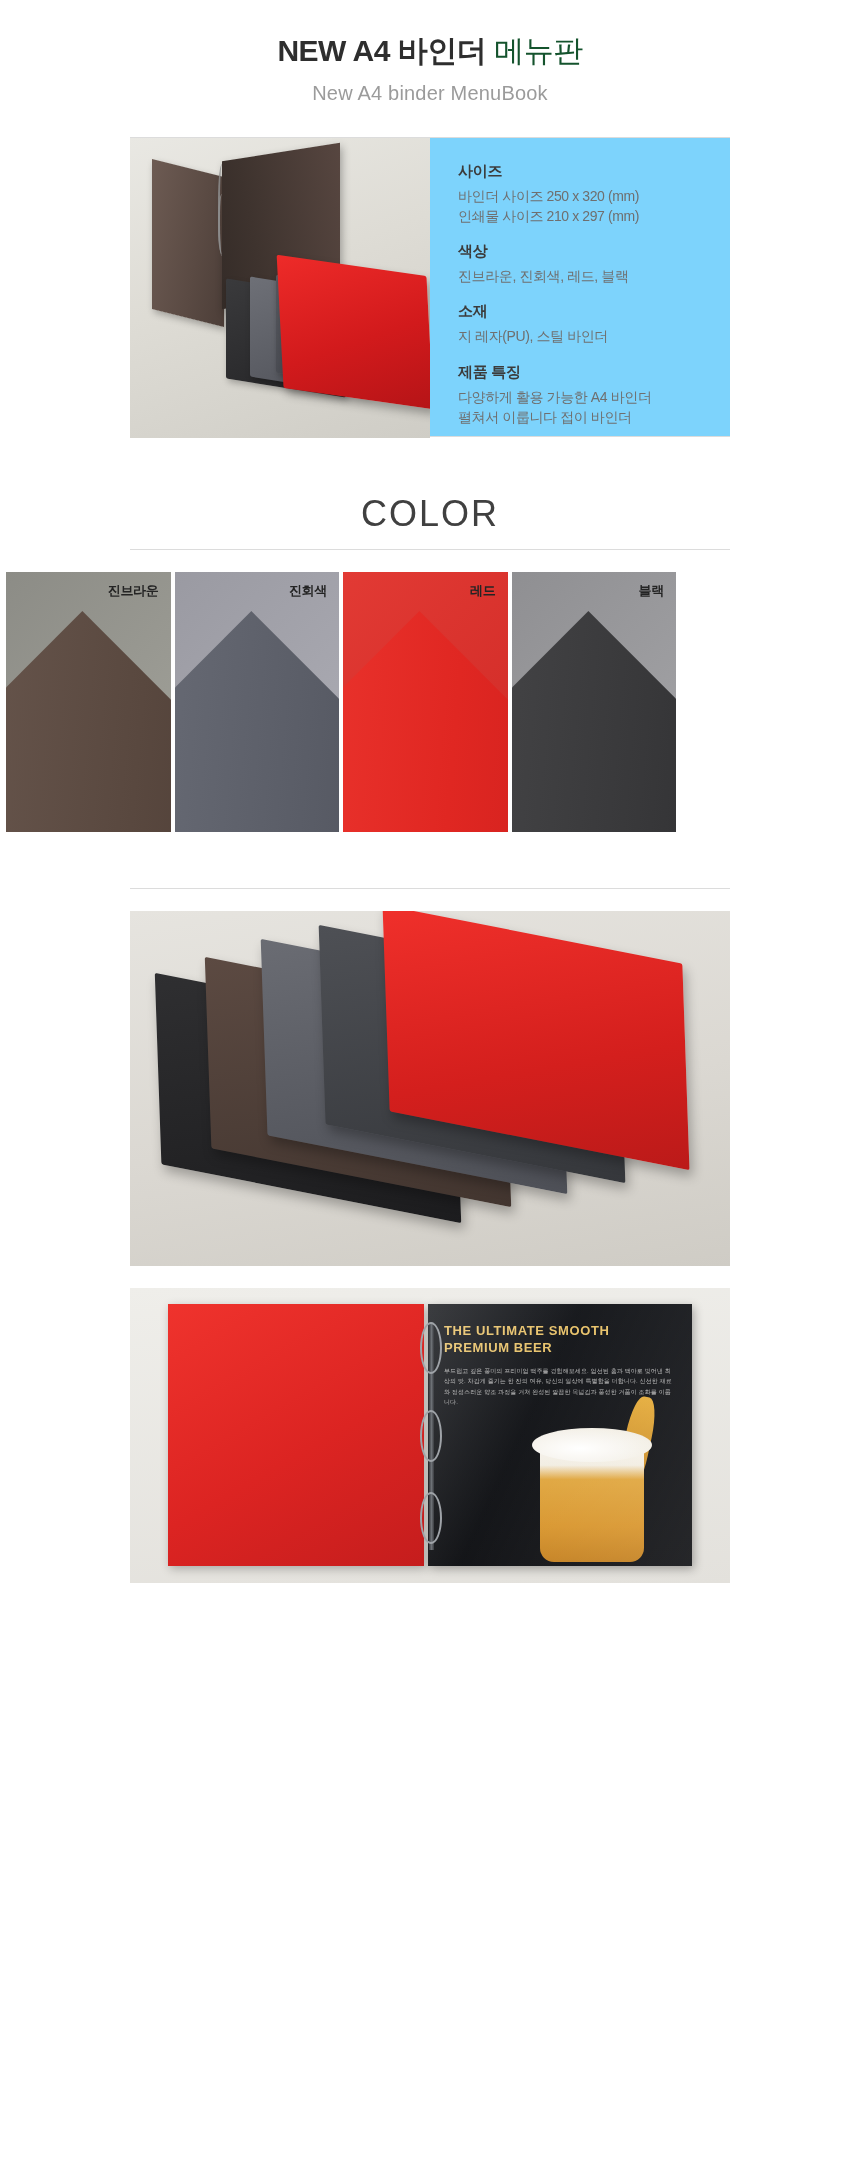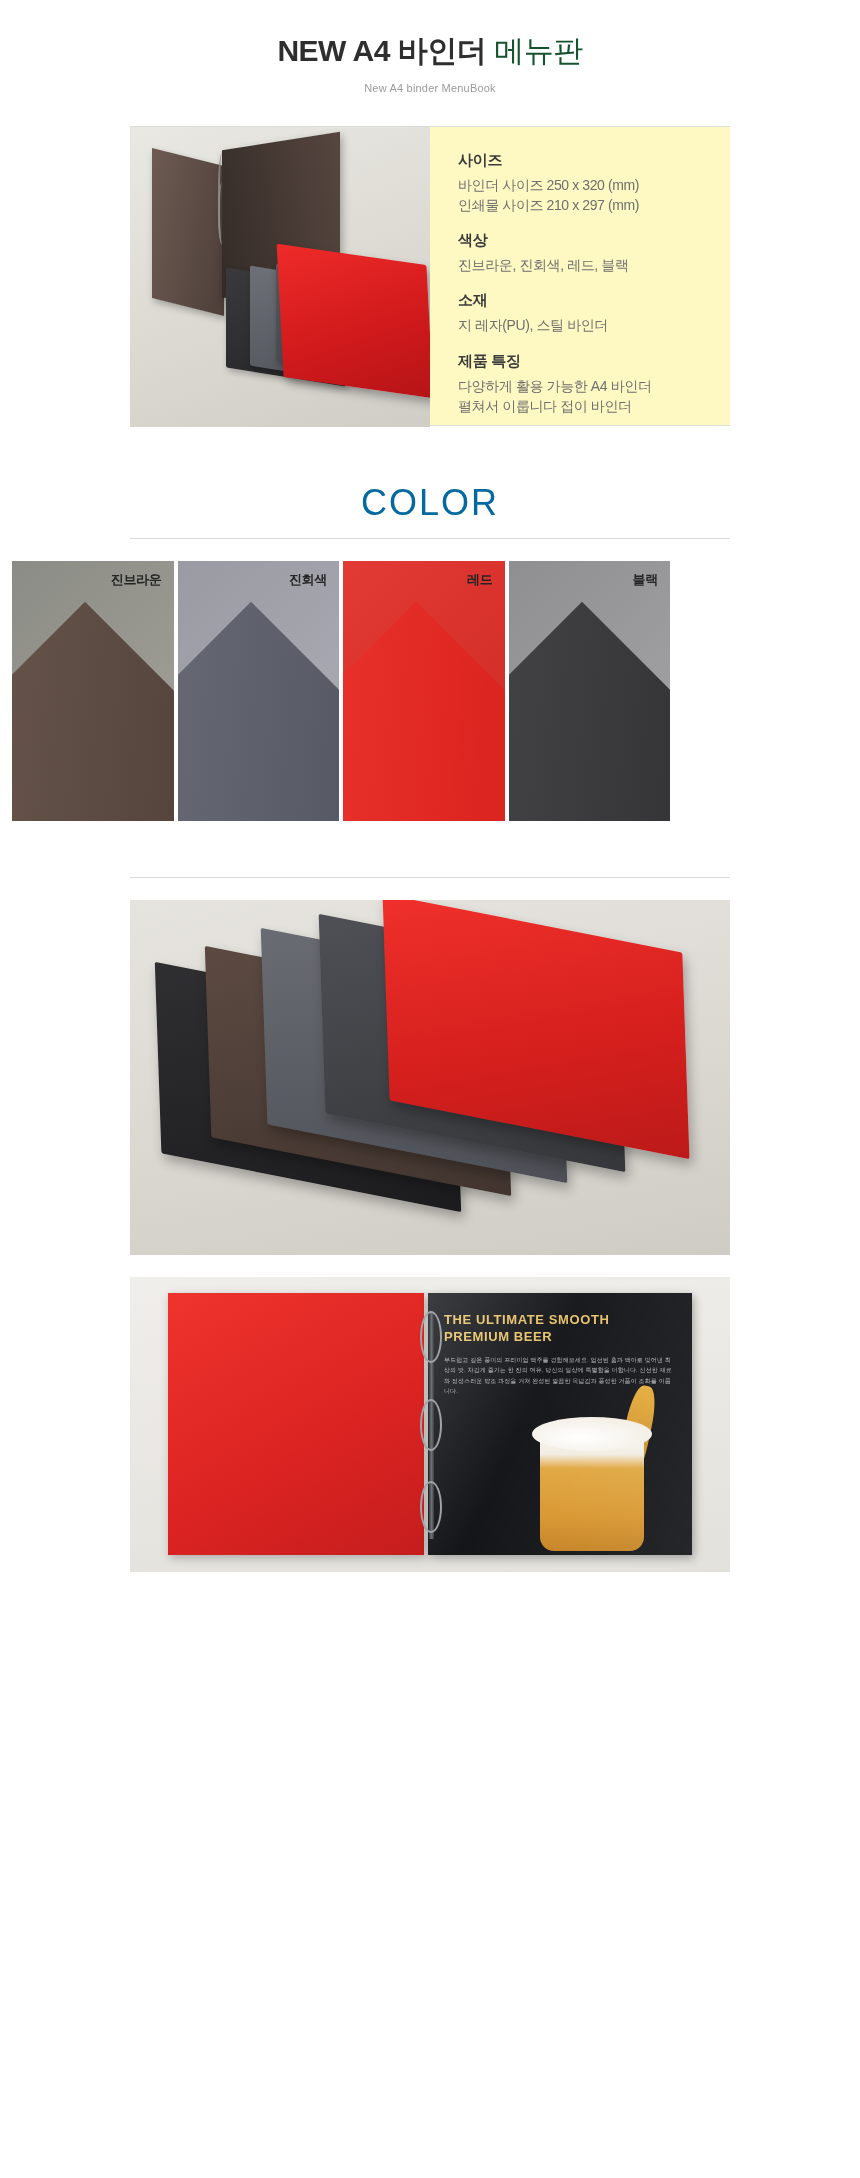--- a/index.html
+++ b/index.html
@@ -15,21 +15,21 @@
   .title-line {
     font-size: 30px;
     letter-spacing: -0.5px;
     color: #2e2e2e;
     line-height: 1.15;
   }
   .title-strong { font-weight: 700; }
   .title-light { font-weight: 400; color: #14532d; }
   .subtitle {
     margin-top: 13px;
-    font-size: 11px;
+    font-size: 20px;
     font-weight: 300;
     color: #9b9b9b;
     letter-spacing: 0.2px;
   }
 
   
   .hero {
     margin: 32px auto 0 auto;
     width: 600px;
     height: 300px;
@@ -92,21 +92,21 @@
   .slab-red {
     left: 150px; top: 128px; width: 150px; height: 132px;
     background: linear-gradient(155deg, #ee2b29 0%, #d21a1c 55%, #b51417 100%);
     transform: skewY(11deg) rotate(-3deg);
     box-shadow: 3px 5px 10px rgba(0,0,0,0.3);
   }
 
   .spec {
     flex: 1;
     padding: 24px 0 0 28px;
-    background: #fef9c3;
+    background: #7dd3fc;
   }
   .spec-group { margin-bottom: 16px; }
   .spec-group:last-child { margin-bottom: 1px; }
   .spec-head {
     font-size: 15px;
     font-weight: 700;
     color: #3b3b3b;
     margin-bottom: 5px;
     letter-spacing: -0.3px;
   }
@@ -116,37 +116,37 @@
     color: #6f6f6f;
     line-height: 1.45;
     letter-spacing: -0.4px;
   }
 
   
   .section-title-wrap { margin-top: 56px; text-align: center; }
   .section-title {
     font-size: 36px;
     font-weight: 400;
-    color: #0369a1;
+    color: #404040;
     letter-spacing: 2px;
   }
   .section-rule {
     width: 600px;
     height: 1px;
     background: #dcdcdc;
     margin: 14px auto 0 auto;
   }
 
   
   .color-row {
     margin-top: 22px;
     display: flex;
     width: 682px;
     gap: 4px;
-    padding: 0 12px;
+    padding: 0 6px;
   }
   .swatch {
     position: relative;
     width: 209px;
     height: 260px;
     overflow: hidden;
   }
   .swatch-label {
     position: absolute;
     top: 10px;

